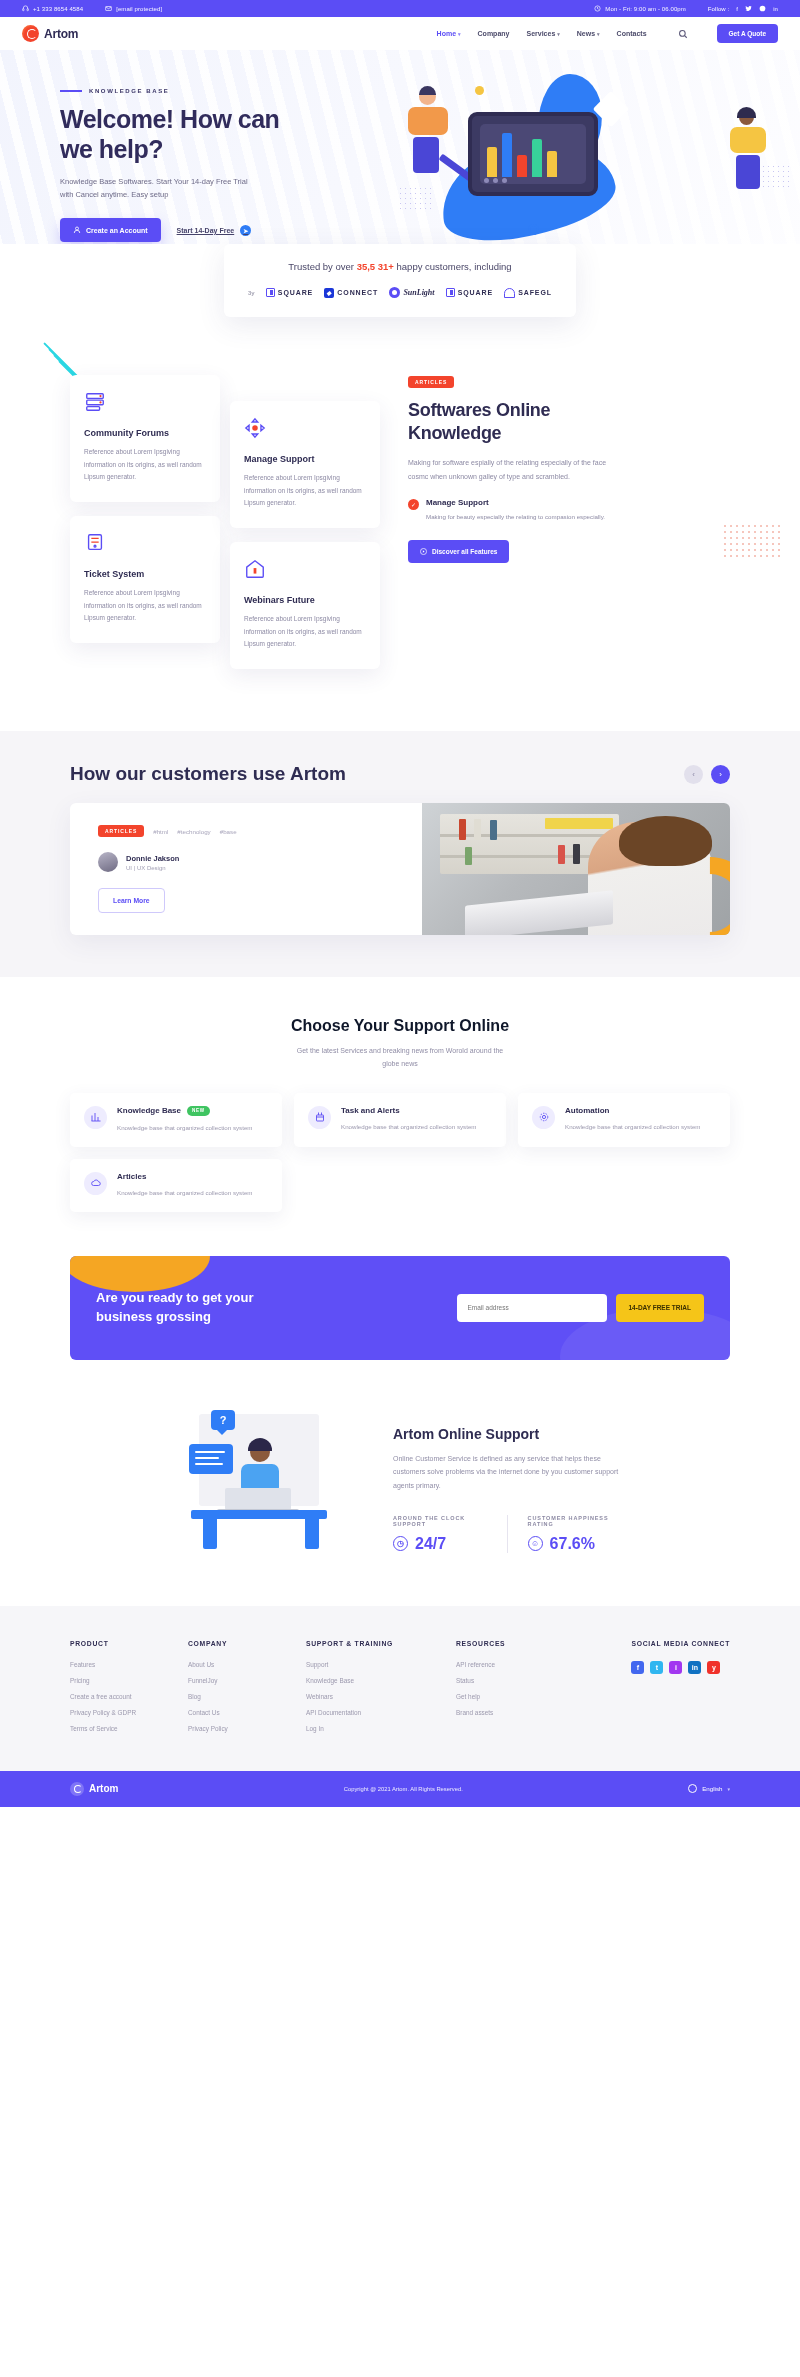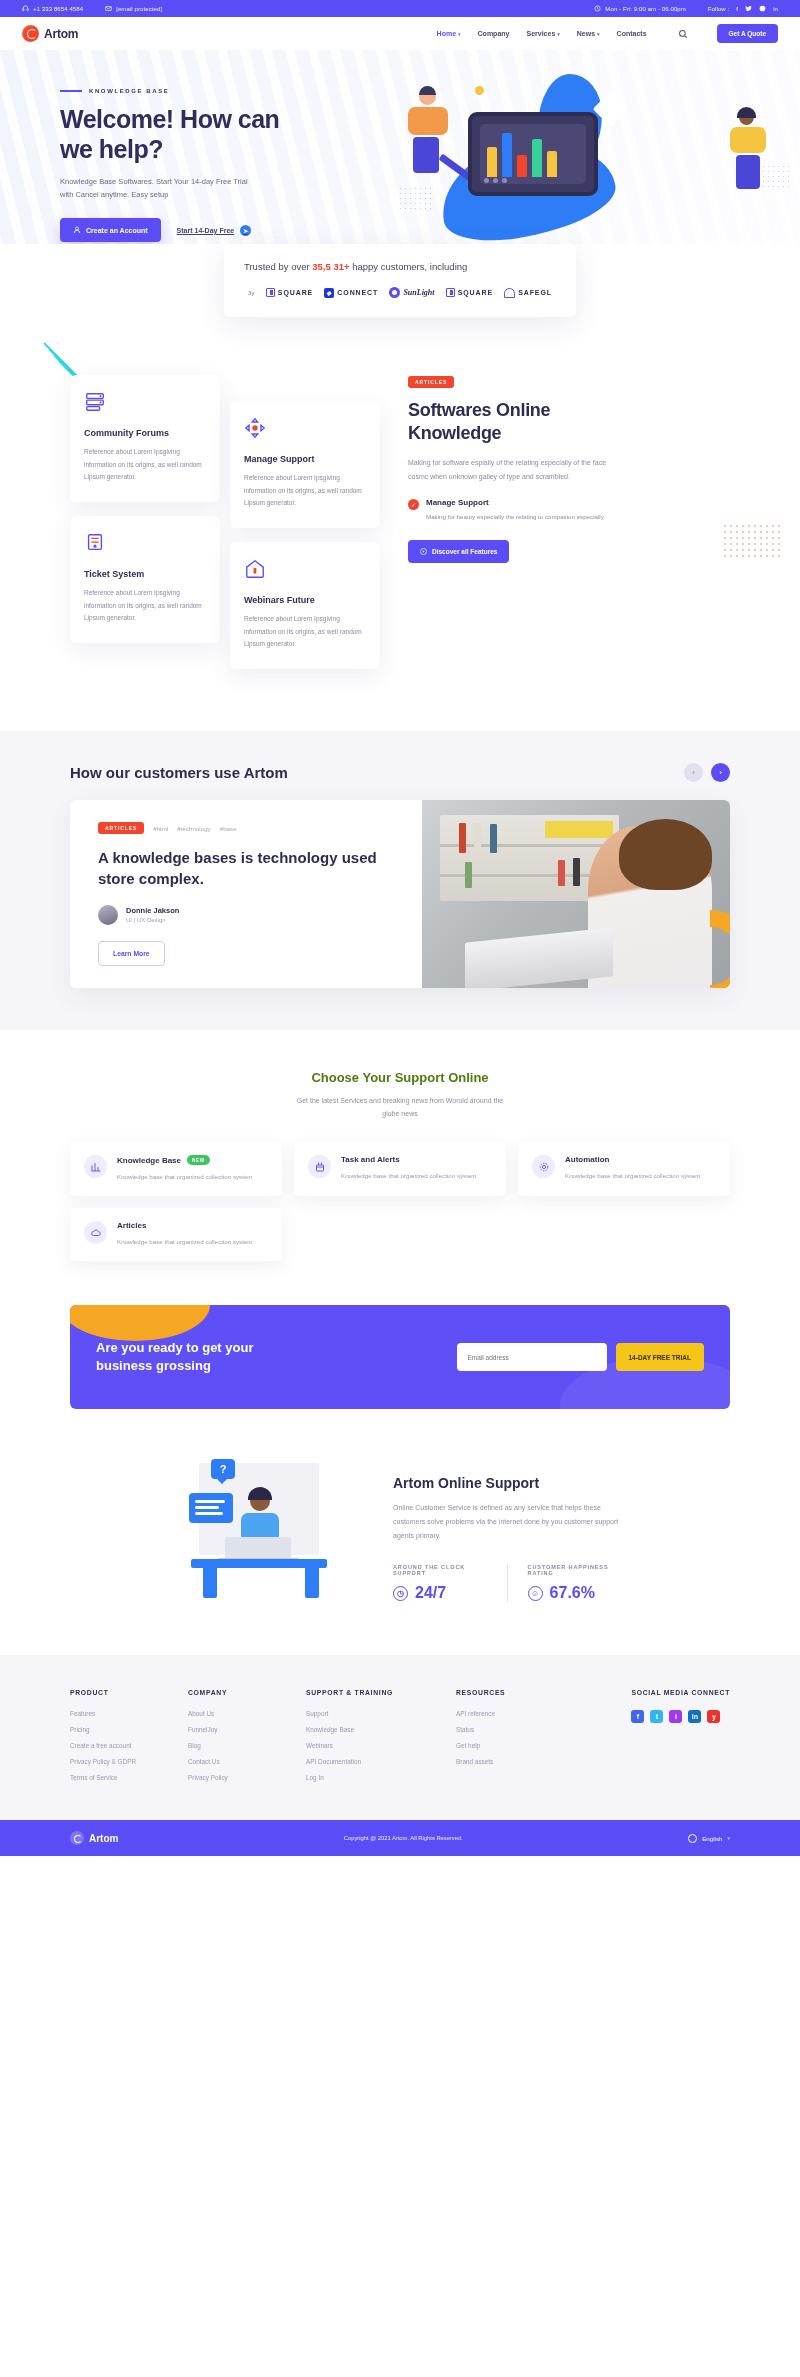--- a/index.html
+++ b/index.html
@@ -63,21 +63,21 @@
   .p2 .hair{position:absolute;left:13px;top:-3px;width:19px;height:11px;border-radius:10px 10px 0 0;background:#2e2b4e;}
   .p2 .body{margin-top:2px;width:36px;height:26px;border-radius:7px;background:#f5c542;margin-left:6px;}
   .p2 .legs{margin-top:2px;width:24px;height:34px;background:#4a46d6;border-radius:4px;margin-left:12px;}
   .pencil{position:absolute;left:55px;top:104px;width:58px;height:7px;background:#4a46d6;border-radius:2px;transform:rotate(36deg);}
   .sq-dots{position:absolute;width:34px;height:24px;background-image:radial-gradient(#c9c6f2 .9px,transparent .9px);background-size:5px 5px;}
   .sm-circ{position:absolute;border-radius:50%;}
 
   
   .trusted-zone{background:#fff;padding:0 0 34px;position:relative;}
   .trusted{width:352px;margin:-26px auto 0;background:#fff;border-radius:6px;box-shadow:0 8px 28px rgba(63,60,120,.10);padding:17px 20px 19px;position:relative;z-index:5;}
-  .trusted-h{text-align:left;font-size:9.5px;color:#4a4768;margin-bottom:15px;}
+  .trusted-h{text-align:center;font-size:9.5px;color:#4a4768;margin-bottom:15px;}
   .trusted-h b{color:#f3442c;font-weight:bold;}
   .logos{display:flex;align-items:center;justify-content:space-between;padding:0 4px;}
   .logo{display:flex;align-items:center;gap:3px;font-size:7px;font-weight:bold;letter-spacing:.9px;color:#2f2c52;}
   .logo.faded{opacity:.45;font-size:6px;letter-spacing:0;}
   .lg-sq{width:9px;height:9px;border:1.4px solid #5b4df5;border-radius:1px;position:relative;}
   .lg-sq:after{content:"";position:absolute;right:1px;top:1px;width:3px;height:5px;background:#5b4df5;}
   .lg-conn{width:10px;height:10px;background:#1b37d8;border-radius:2px;display:flex;align-items:center;justify-content:center;color:#fff;font-size:6px;}
   .lg-sun{width:11px;height:11px;background:#5b4df5;border-radius:50%;position:relative;}
   .lg-sun:after{content:"";position:absolute;left:3px;top:3px;width:5px;height:5px;border-radius:50%;background:#fff;}
   .lg-safe{width:11px;height:10px;border-radius:10px 10px 0 0;border:1.3px solid #5b4df5;}
@@ -101,21 +101,21 @@
   .sec-p{font-size:7px;line-height:1.95;color:#8d8aa4;margin-top:12px;}
   .check-row{display:flex;gap:7px;margin-top:15px;}
   .check{width:11px;height:11px;border-radius:50%;background:#f3442c;color:#fff;display:flex;align-items:center;justify-content:center;font-size:6px;flex:none;margin-top:1px;}
   .check-row h4{font-size:8px;color:#2f2c52;font-weight:bold;margin-bottom:4px;}
   .check-row p{font-size:6.2px;line-height:1.85;color:#8d8aa4;}
   .btn-disc{margin-top:17px;background:#5b4df5;color:#fff;border:none;border-radius:4px;padding:8px 12px;font-size:6.5px;font-weight:bold;display:inline-flex;align-items:center;gap:5px;}
 
   
   .customers{background:#f6f5f8;padding:32px 0 42px;}
   .cust-head{width:660px;margin:0 auto 18px;display:flex;align-items:center;}
-  .cust-head h2{font-size:15px;font-weight:bold;color:#2f2c52;}
+  .cust-head h2{font-size:19px;font-weight:bold;color:#2f2c52;}
   .arrows{margin-left:auto;display:flex;gap:8px;}
   .arr{width:19px;height:19px;border-radius:50%;display:flex;align-items:center;justify-content:center;font-size:8px;}
   .arr.off{background:#e2e0ec;color:#8b88a6;}
   .arr.on{background:#5b4df5;color:#fff;}
   .testi{width:660px;margin:0 auto;display:flex;border-radius:6px;overflow:hidden;box-shadow:0 8px 26px rgba(63,60,120,.08);background:#fff;}
   .testi-l{width:352px;padding:22px 28px;}
   .tags{display:flex;align-items:center;gap:9px;margin-bottom:13px;}
   .tag{font-size:6.2px;color:#a8a5bb;}
   .testi-l h3{font-size:15px;line-height:1.42;color:#2f2c52;font-weight:bold;}
   .author{display:flex;align-items:center;gap:8px;margin-top:15px;}
@@ -128,21 +128,21 @@
   .ph-shelf:before,.ph-shelf:after{content:"";position:absolute;left:0;right:0;height:3px;background:#c2bfb6;}
   .ph-shelf:before{top:33%;} .ph-shelf:after{top:68%;}
   .ph-book{position:absolute;width:7px;border-radius:1px;}
   .ph-woman{position:absolute;right:6%;top:14%;width:40%;height:86%;background:linear-gradient(170deg,#e8b894 0%,#d9a583 38%,#f0efed 40%,#eceaea 100%);border-radius:40% 40% 0 0;}
   .ph-hair{position:absolute;right:6%;top:10%;width:30%;height:38%;background:#6b4526;border-radius:50% 50% 40% 40%;}
   .ph-laptop{position:absolute;left:14%;bottom:2%;width:48%;height:26%;background:linear-gradient(#f2f2f4,#d3d3d8);border-radius:2px;transform:skewY(-6deg);}
   .orange-arc{position:absolute;right:-26px;bottom:-14px;width:92px;height:92px;border:17px solid #f5a623;border-radius:50%;border-left-color:transparent;border-bottom-color:transparent;transform:rotate(45deg);}
 
   
   .support{padding:40px 0 44px;background:#fff;text-align:center;}
-  .support h2{font-size:13px;font-weight:bold;color:#4d7c0f;}
+  .support h2{font-size:16px;font-weight:bold;color:#0f172a;}
   .support .sub{font-size:7px;line-height:1.9;color:#908da6;margin:9px auto 0;width:220px;}
   .sg{width:660px;margin:22px auto 0;display:flex;flex-wrap:wrap;gap:12px;}
   .sg-card{width:212px;background:#fff;border-radius:5px;box-shadow:0 5px 18px rgba(63,60,120,.08);padding:13px 14px;display:flex;gap:10px;text-align:left;}
   .sg-ic{width:23px;height:23px;border-radius:50%;background:#eeecfe;color:#5b4df5;display:flex;align-items:center;justify-content:center;flex:none;font-size:10px;}
   .sg-t{display:flex;align-items:center;gap:6px;margin-bottom:6px;}
   .sg-t h4{font-size:8px;font-weight:bold;color:#2f2c52;}
   .new{background:#3fc461;color:#fff;font-size:4.6px;font-weight:bold;letter-spacing:.7px;padding:2.5px 5px;border-radius:8px;}
   .sg-card p{font-size:6.2px;line-height:1.95;color:#9b98ae;}
 
   
@@ -453,21 +453,20 @@
       </div>
     </div>
     <div class="testi">
       <div class="testi-l">
         <div class="tags">
           <span class="badge-art" style="margin:0;">ARTICLES</span>
           <span class="tag">#html</span>
           <span class="tag">#technology</span>
           <span class="tag">#base</span>
         </div>
-        <h3>A knowledge bases is technology used store complex.</h3>
         <div class="author">
           <span class="avatar"></span>
           <div>
             <div class="nm">Donnie Jakson</div>
             <div class="rl">UI | UX Design</div>
           </div>
         </div>
         <button class="btn-learn">Learn More</button>
       </div>
       <div class="testi-r">

